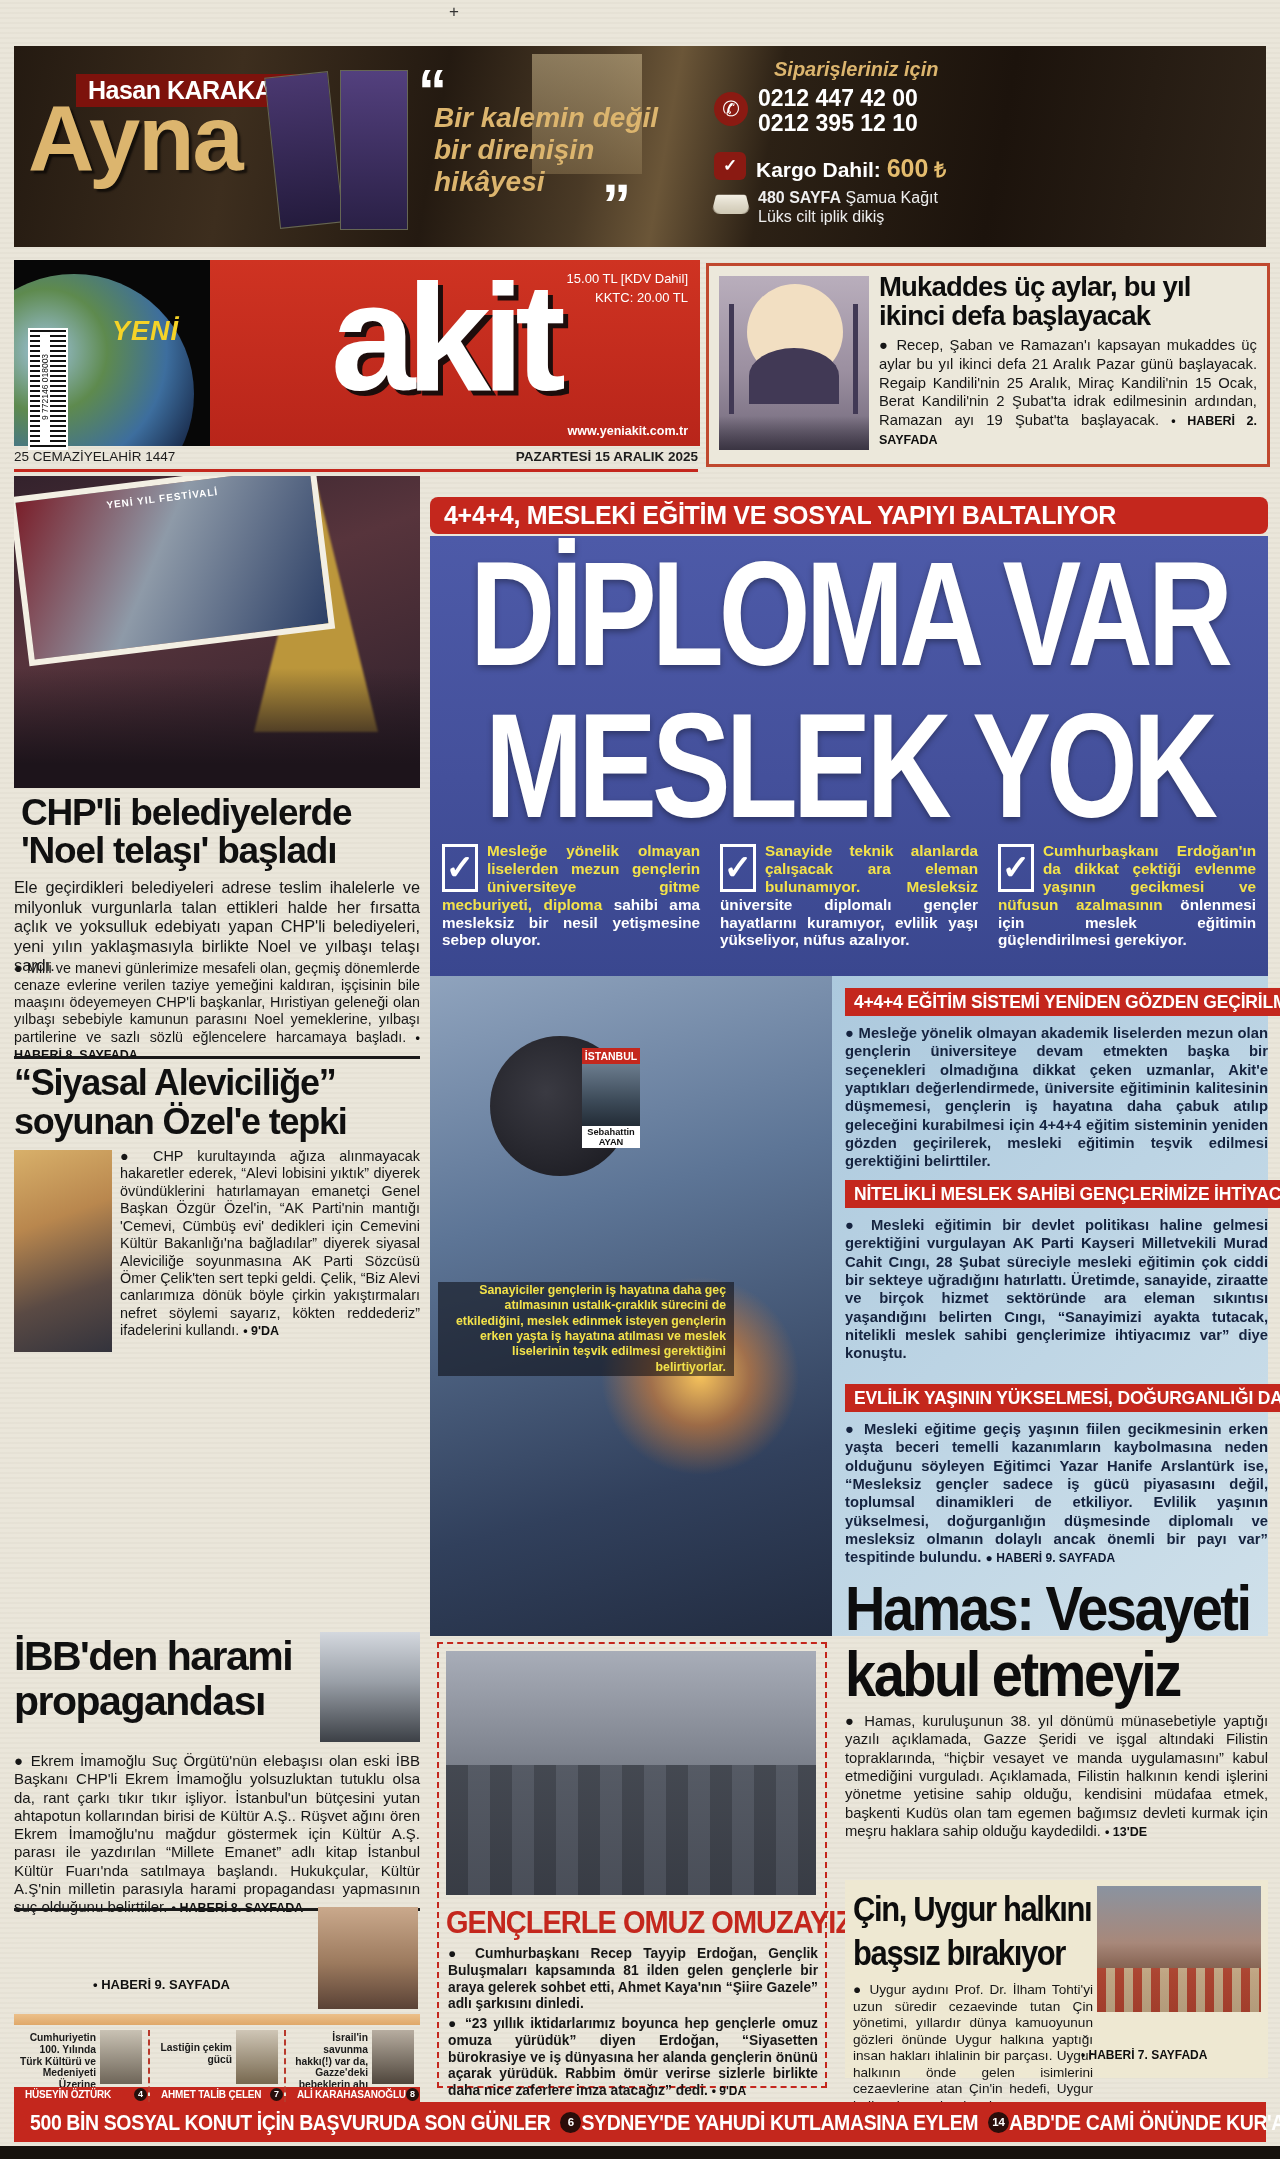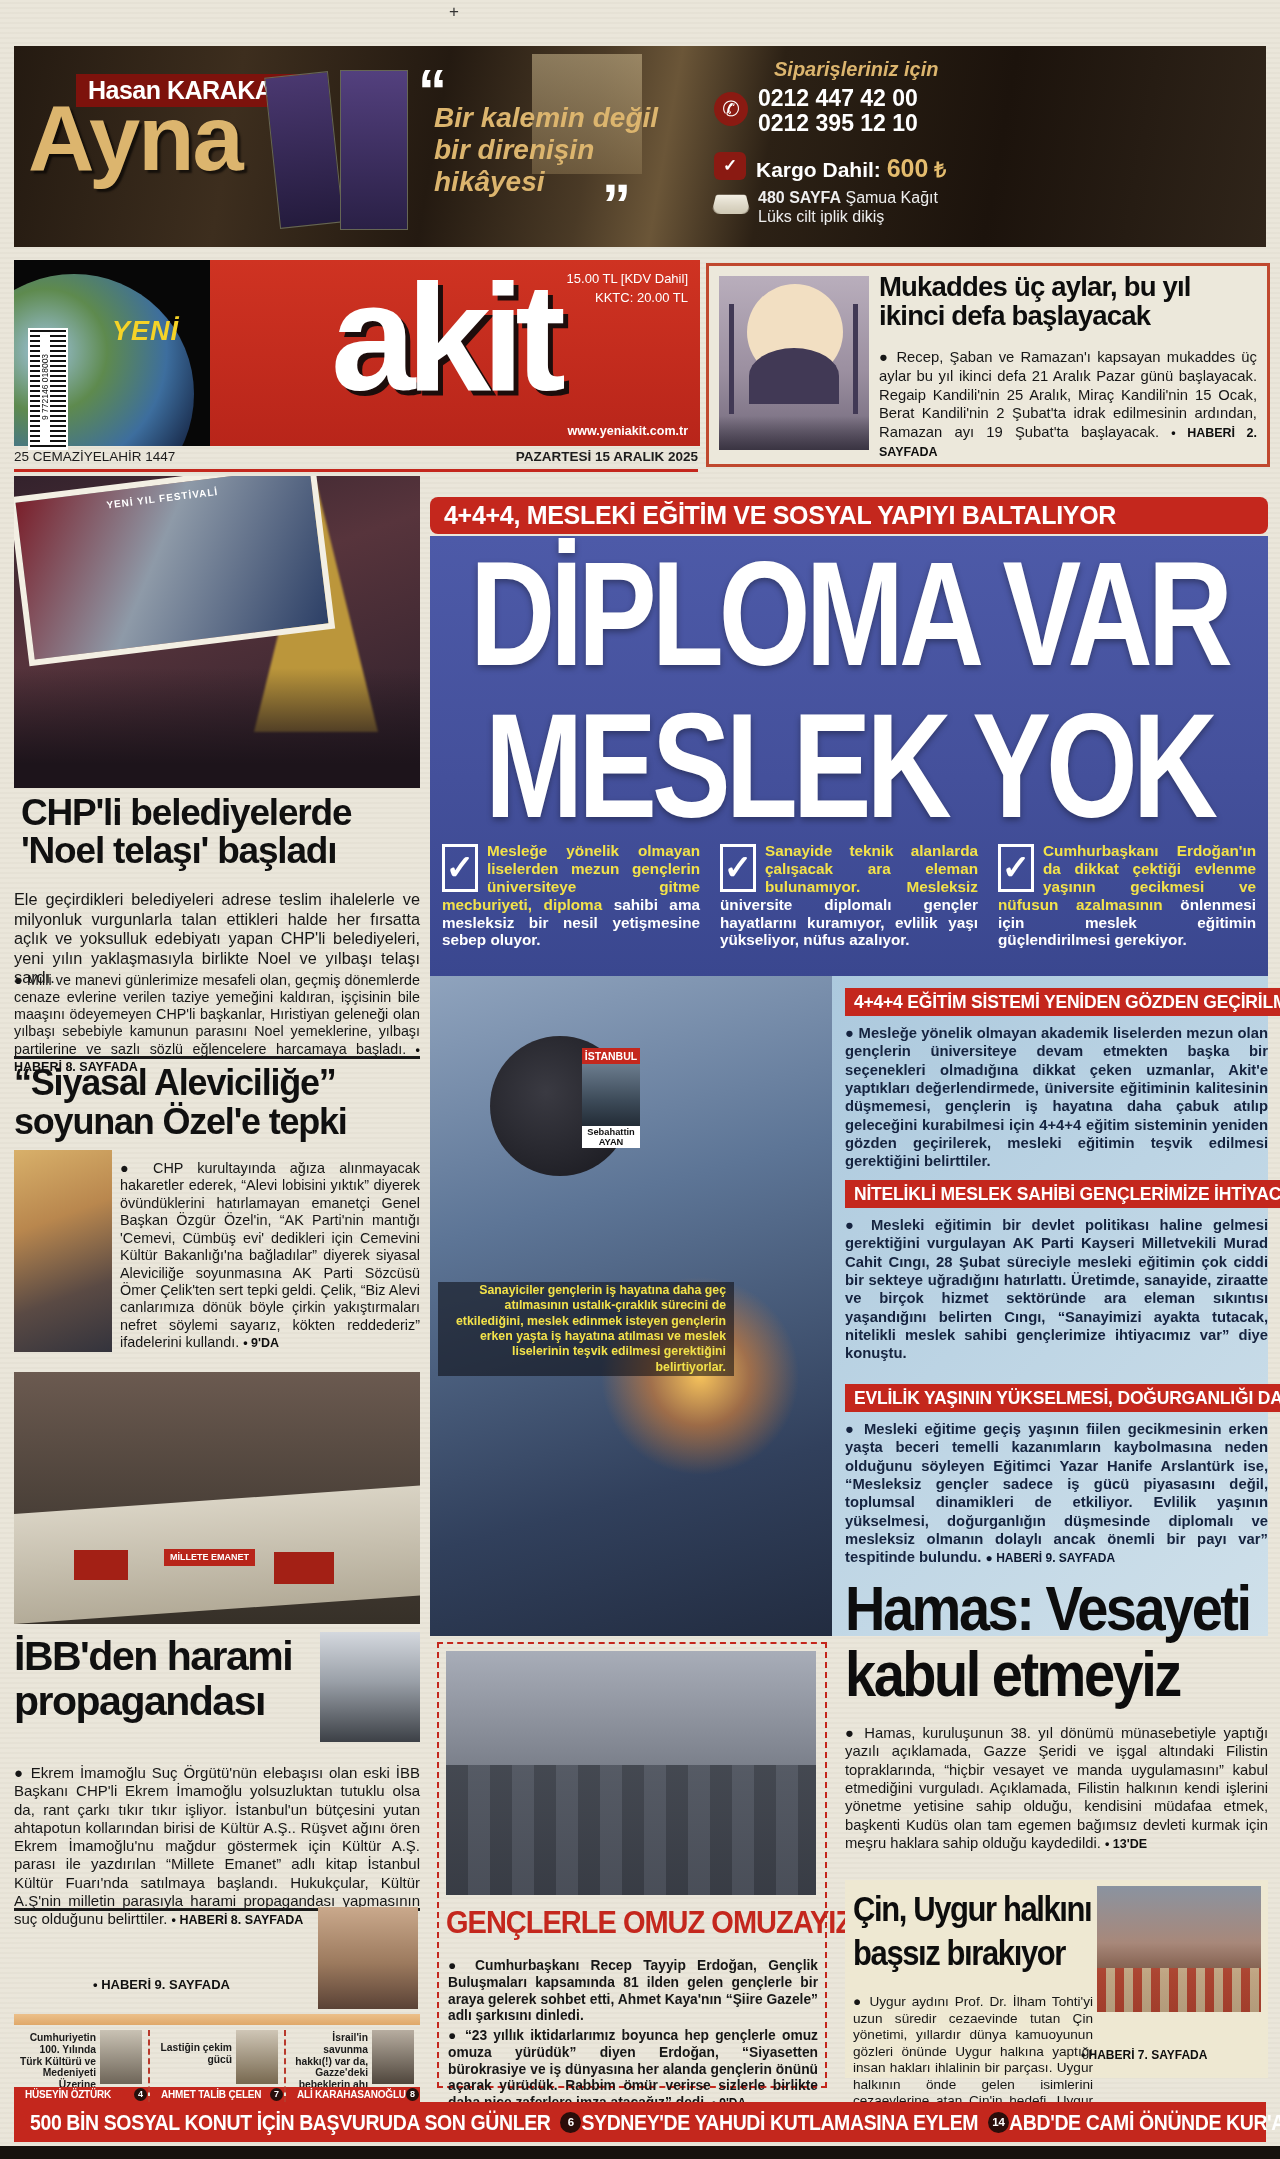--- a/index.html
+++ b/index.html
@@ -1,20 +1,20 @@
 <!DOCTYPE html>
 <html><head>
 <meta charset="utf-8">
 <style>
   html,body{margin:0;padding:0;background:#d8d4c8;}
   #page{position:relative;width:1280px;height:2159px;background:#eae6da;overflow:hidden;
         font-family:"Liberation Sans",sans-serif;
         background-image:repeating-linear-gradient(0deg,rgba(120,110,90,.04) 0 2px,transparent 2px 5px);}
   .abs{position:absolute;}
-  .jtxt{text-align:justify;color:#161616;margin-top:12px;}
+  .jtxt{text-align:justify;color:#161616;}
   .ref{font-weight:bold;color:#0e0e0e;}
   .hl{color:#f3e24a;}
   .wht{color:#ffffff;}
   .photo{overflow:hidden;}
   .sec-label{display:inline-block;background:#c4271d;color:#fff;font-weight:900;
              font-size:17.5px;padding:4px 9px 3px;letter-spacing:-0.2px;white-space:nowrap;}
   .sec-body{font-size:14.8px;line-height:1.24;font-weight:bold;color:#15233f;text-align:justify;}
   .chk{flex:1;font-size:15.3px;line-height:1.17;font-weight:bold;text-align:justify;}
   .chkbox{float:left;width:30px;height:42px;border:3px solid #fff;margin:2px 9px 2px 0;
           color:#fff;font-size:34px;line-height:40px;text-align:center;font-weight:900;}
@@ -131,26 +131,20 @@
   <div class="abs" style="left:14px;top:1064px;width:412px;font-size:36px;font-weight:bold;color:#101010;line-height:1.08;letter-spacing:-1.2px;">
     <span>“Siyasal Aleviciliğe”</span><br>
     <span>soyunan Özel'e tepki</span>
   </div>
   <div class="abs photo" style="left:14px;top:1150px;width:98px;height:202px;background:linear-gradient(160deg,#d8b06a 0%,#b9874e 35%,#5a4a44 70%,#33333c 100%);"></div>
   <div class="abs jtxt" style="left:120px;top:1148px;width:300px;font-size:14.4px;line-height:1.21;">
     <span>● CHP kurultayında ağıza alınmayacak hakaretler ederek, “Alevi lobisini yıktık” diyerek övündüklerini hatırlamayan emanetçi Genel Başkan Özgür Özel'in, “AK Parti'nin mantığı 'Cemevi, Cümbüş evi' dedikleri için Cemevini Kültür Bakanlığı'na bağladılar” diyerek siyasal Aleviciliğe soyunmasına AK Parti Sözcüsü Ömer Çelik'ten sert tepki geldi. Çelik, “Biz Alevi canlarımıza dönük böyle çirkin yakıştırmaları nefret söylemi sayarız, kökten reddederiz” ifadelerini kullandı.</span>
     <span class="ref" style="font-size:12.5px;">• 9'DA</span>
   </div>
 
-  <div class="abs photo" style="left:14px;top:1372px;width:406px;height:252px;background:linear-gradient(#6b5a50 0%,#4a4038 55%,#363028 100%);">
-    <div class="abs" style="left:0;bottom:0;width:100%;height:110px;background:linear-gradient(#d9d3c4,#b3ab98);transform:skewY(-4deg);transform-origin:0 100%;"></div>
-    <div class="abs" style="left:150px;bottom:58px;background:#b8251a;color:#fff;font-size:9px;font-weight:bold;padding:3px 6px;text-align:center;line-height:1.2;">MİLLETE EMANET</div>
-    <div class="abs" style="left:60px;bottom:44px;width:54px;height:30px;background:#a32015;"></div>
-    <div class="abs" style="left:260px;bottom:40px;width:60px;height:32px;background:#a32015;"></div>
-  </div>
 
   <div class="abs" style="left:14px;top:1634px;width:310px;font-size:41px;font-weight:bold;color:#101010;line-height:1.1;letter-spacing:-1.5px;">
     <span>İBB'den harami</span><br>
     <span>propagandası</span>
   </div>
   <div class="abs photo" style="left:320px;top:1632px;width:100px;height:110px;background:linear-gradient(#d4d8de 0%,#9aa0a8 45%,#3c4046 100%);"></div>
   <div class="abs jtxt" style="left:14px;top:1752px;width:406px;font-size:15px;line-height:1.22;">
     <span>● Ekrem İmamoğlu Suç Örgütü'nün elebaşısı olan eski İBB Başkanı CHP'li Ekrem İmamoğlu yolsuzluktan tutuklu olsa da, rant çarkı tıkır tıkır işliyor. İstanbul'un bütçesini yutan ahtapotun kollarından birisi de Kültür A.Ş.. Rüşvet ağını ören Ekrem İmamoğlu'nu mağdur göstermek için Kültür A.Ş. parası ile yazdırılan “Millete Emanet” adlı kitap İstanbul Kültür Fuarı'nda satılmaya başlandı. Hukukçular, Kültür A.Ş'nin milletin parasıyla harami propagandası yapmasının suç olduğunu belirttiler.</span>
     <span class="ref" style="font-size:12.5px;">• HABERİ 8. SAYFADA</span>
   </div>

